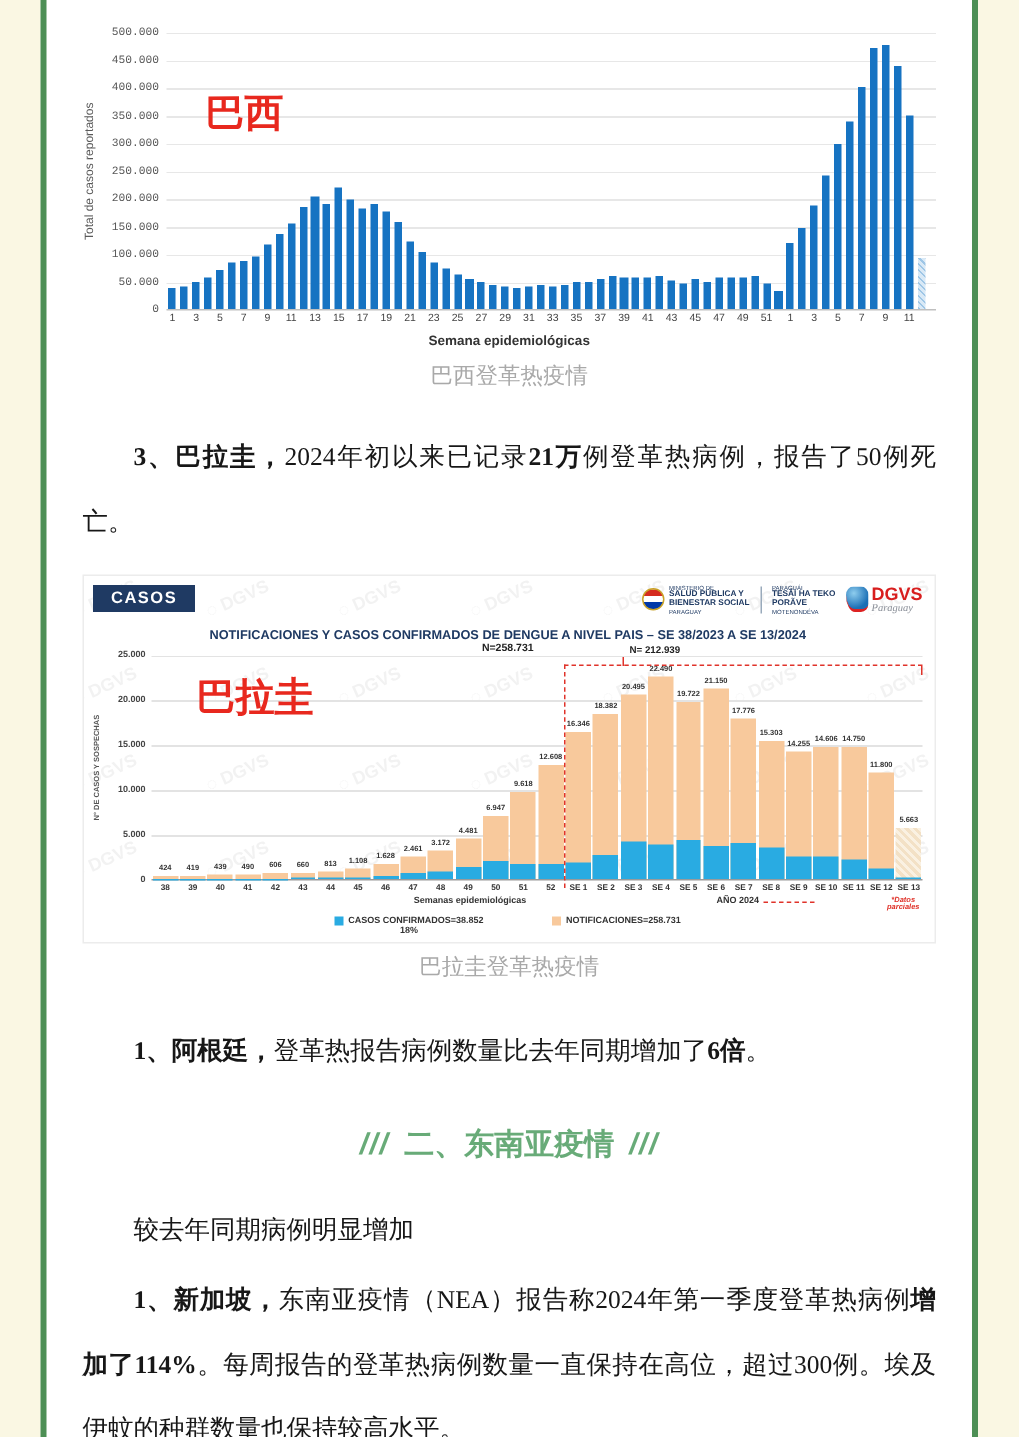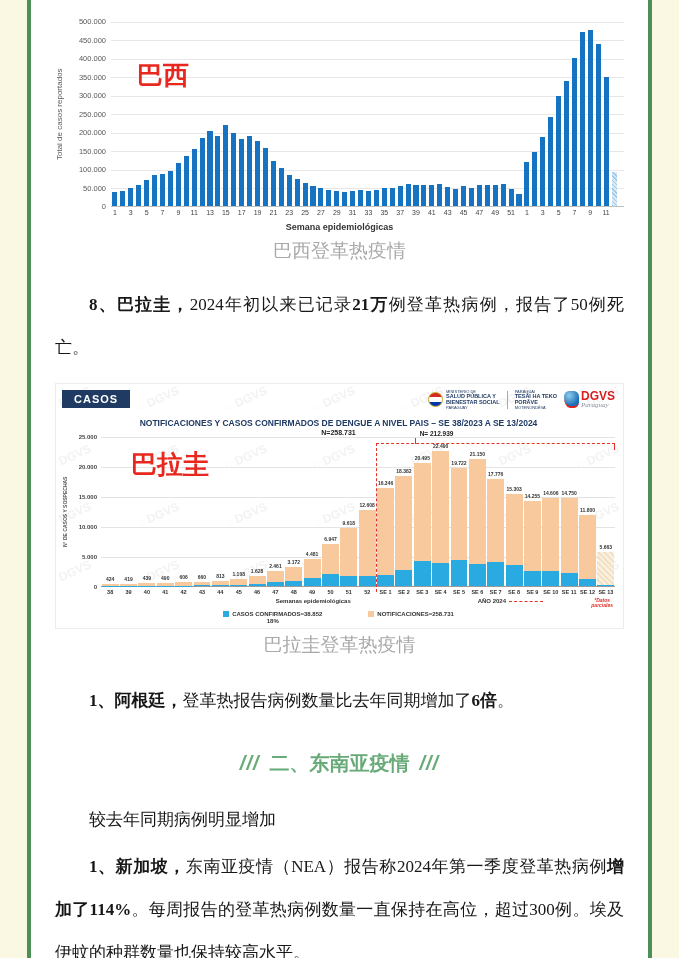--- a/index.html
+++ b/index.html
@@ -7,35 +7,35 @@
         font-family:"Liberation Sans","DejaVu Sans",sans-serif;}
   .sheet{margin:0 27px;height:100%;box-sizing:border-box;background:#ffffff;
          border-left:4px solid #4d8f55;border-right:4px solid #4d8f55;
          padding:22px 24px 0 24px;}
 
   
   .bz{margin:0;display:grid;grid-template-columns:14px 42px 1fr;grid-template-rows:185px 12px 16px;}
   .bz-ylab{grid-column:1;grid-row:1;writing-mode:vertical-rl;transform:rotate(180deg);
            font-size:8px;color:#595959;text-align:center;}
   .bz-yticks{grid-column:2;grid-row:1;display:flex;flex-direction:column;justify-content:space-between;
-             align-items:flex-end;padding-right:5px;font-size:7.5px;color:#595959;}
+             align-items:flex-end;padding-right:5px;font-size:7.5px;color:#595959;font-family:Liberation Mono, monospace;}
   .bz-yticks span{line-height:0;}
   .bz-plot{grid-column:3;grid-row:1;position:relative;border-bottom:1px solid #bfbfbf;
            background:repeating-linear-gradient(to bottom,#e7e7e7 0,#e7e7e7 1px,transparent 1px,transparent 18.5px);}
   .bz-bars{position:absolute;left:0;right:6px;top:0;bottom:0;display:flex;align-items:flex-end;}
   .bz-slot{flex:1;display:flex;justify-content:center;align-items:flex-end;height:100%;}
   .bz-bar{width:64%;background:#1673c2;}
   .bz-bar.partial{background:repeating-linear-gradient(45deg,#9ec6e6 0,#9ec6e6 1px,#d9e9f6 1px,#d9e9f6 3px);}
   .bz-country{position:absolute;left:26px;top:36px;color:#e8281e;font-weight:bold;font-size:26px;
               font-family:"Liberation Sans","DejaVu Sans",sans-serif;}
   .bz-xticks{grid-column:3;grid-row:2;display:flex;margin-right:6px;}
   .bz-tick{flex:1;text-align:center;font-size:7px;color:#444;overflow:visible;line-height:12px;}
   .bz-xlab{grid-column:1 / -1;grid-row:3;text-align:center;font-size:9px;color:#333;font-weight:bold;line-height:16px;}
 
-  .caption{text-align:center;color:#a9a9a9;font-size:19px;margin-top:6px;line-height:20px;}
+  .caption{text-align:center;color:#a9a9a9;font-size:15px;margin-top:6px;line-height:20px;}
 
   
   .para{font-family:"Liberation Serif","DejaVu Serif",serif;font-size:17px;line-height:43px;
         color:#171717;text-align:justify;text-indent:2em;margin:0;}
   .para b{font-weight:700;}
   .p3{margin-top:22px;}
   .p4{margin-top:24px;}
   .pintro{margin-top:20px;}
   .psg{margin-top:4px;}
 
@@ -388,21 +388,21 @@
           <div class="bz-tick"></div>
           <div class="bz-tick">9</div>
           <div class="bz-tick"></div>
           <div class="bz-tick">11</div>
           <div class="bz-tick"></div>
         </div>
       <div class="bz-xlab">Semana epidemiológicas</div>
     </figure>
     <div class="caption">巴西登革热疫情</div>
 
-    <p class="para p3"><b>8、巴拉圭，</b><span>2024年初以来已记录</span><b>21万</b><span>例登革热病例，报告了50例死亡。</span></p>
+    <p class="para p3"><b>3、巴拉圭，</b><span>2024年初以来已记录</span><b>21万</b><span>例登革热病例，报告了50例死亡。</span></p>
 
     <figure class="py-card" style="margin-left:0;margin-right:0;">
       <div class="wm-layer">
           <span class="wm" style="left: -8px; top: 8px;">◌ DGVS</span>
           <span class="wm" style="left: 80px; top: 8px;">◌ DGVS</span>
           <span class="wm" style="left: 168px; top: 8px;">◌ DGVS</span>
           <span class="wm" style="left: 256px; top: 8px;">◌ DGVS</span>
           <span class="wm" style="left: 344px; top: 8px;">◌ DGVS</span>
           <span class="wm" style="left: 432px; top: 8px;">◌ DGVS</span>
           <span class="wm" style="left: 520px; top: 8px;">◌ DGVS</span>

